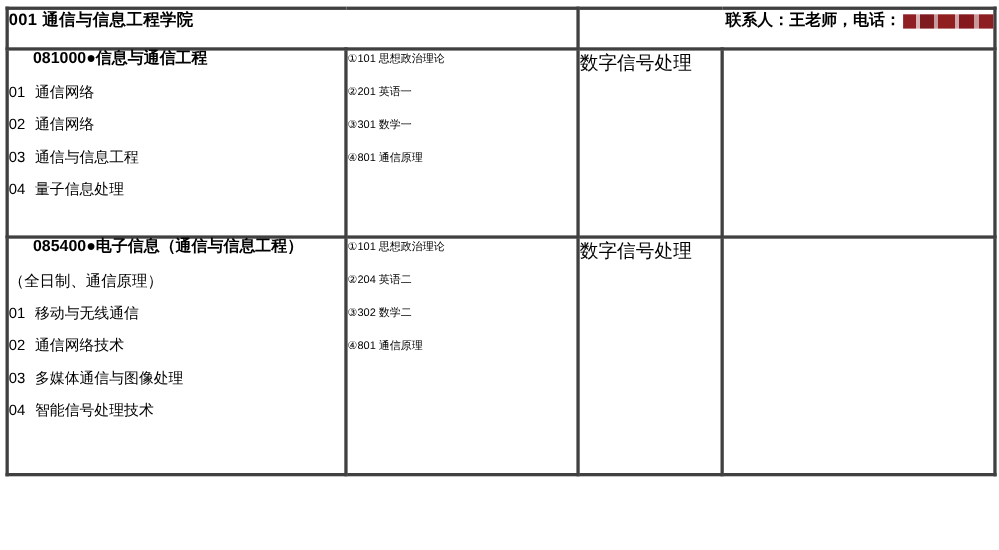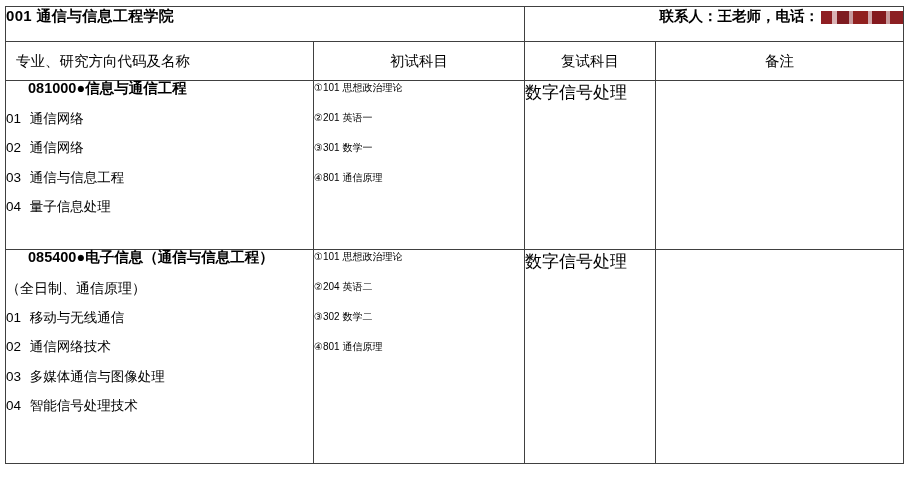--- a/index.html
+++ b/index.html
@@ -22,21 +22,21 @@
   }
   .doc-table {
     position: absolute;
     left: 5px;
     top: 6px;
     width: 898px;
     border-collapse: collapse;
     table-layout: fixed;
   }
   .doc-table td {
-    border: 1px solid #404040;
+    border: 3px solid #404040;
     vertical-align: top;
     padding: 0;
   }
   
   .college-cell {
     height: 34px;
     padding: 6px 10px 0 10px;
     font-size: 15px;
     font-weight: bold;
     letter-spacing: 0.3px;
@@ -147,26 +147,20 @@
       <col style="width:131px">
       <col style="width:248px">
     </colgroup>
     <tbody>
       <tr>
         <td class="college-cell" colspan="2">001 通信与信息工程学院</td>
         <td class="contact-cell" colspan="2">
           <span class="contact-line">联系人：王老师，电话：</span><span class="redacted"></span>
         </td>
       </tr>
-      <tr class="col-head">
-        <td class="left-pad">专业、研究方向代码及名称</td>
-        <td>初试科目</td>
-        <td>复试科目</td>
-        <td>备注</td>
-      </tr>
 
       <tr class="row-1">
         <td class="prog-cell">
           <div class="prog-title">081000●信息与通信工程</div>
           <div class="dir">
             <span class="num">01</span>
             <span>通信网络</span>
           </div>
           <div class="dir">
             <span class="num">02</span>

